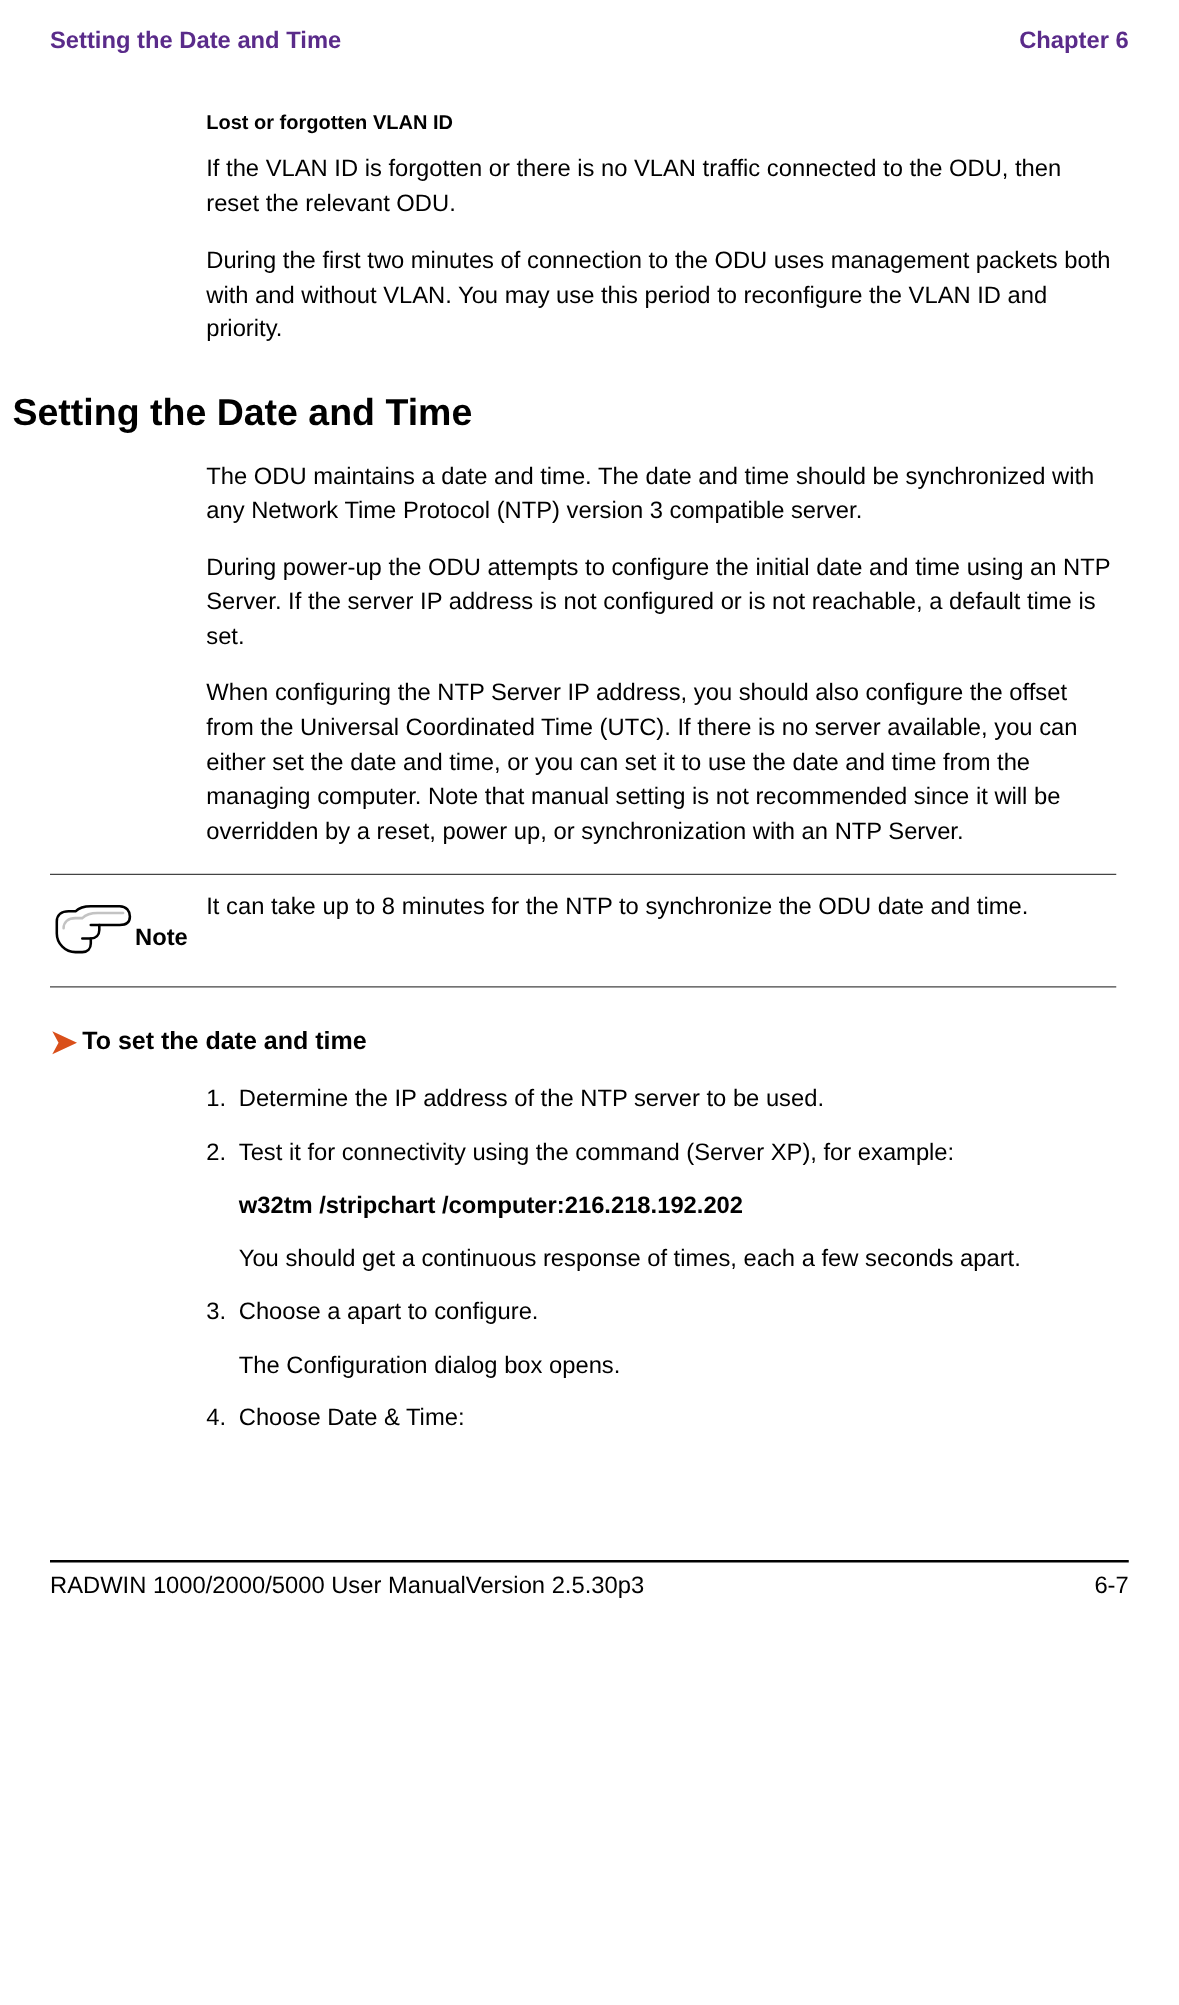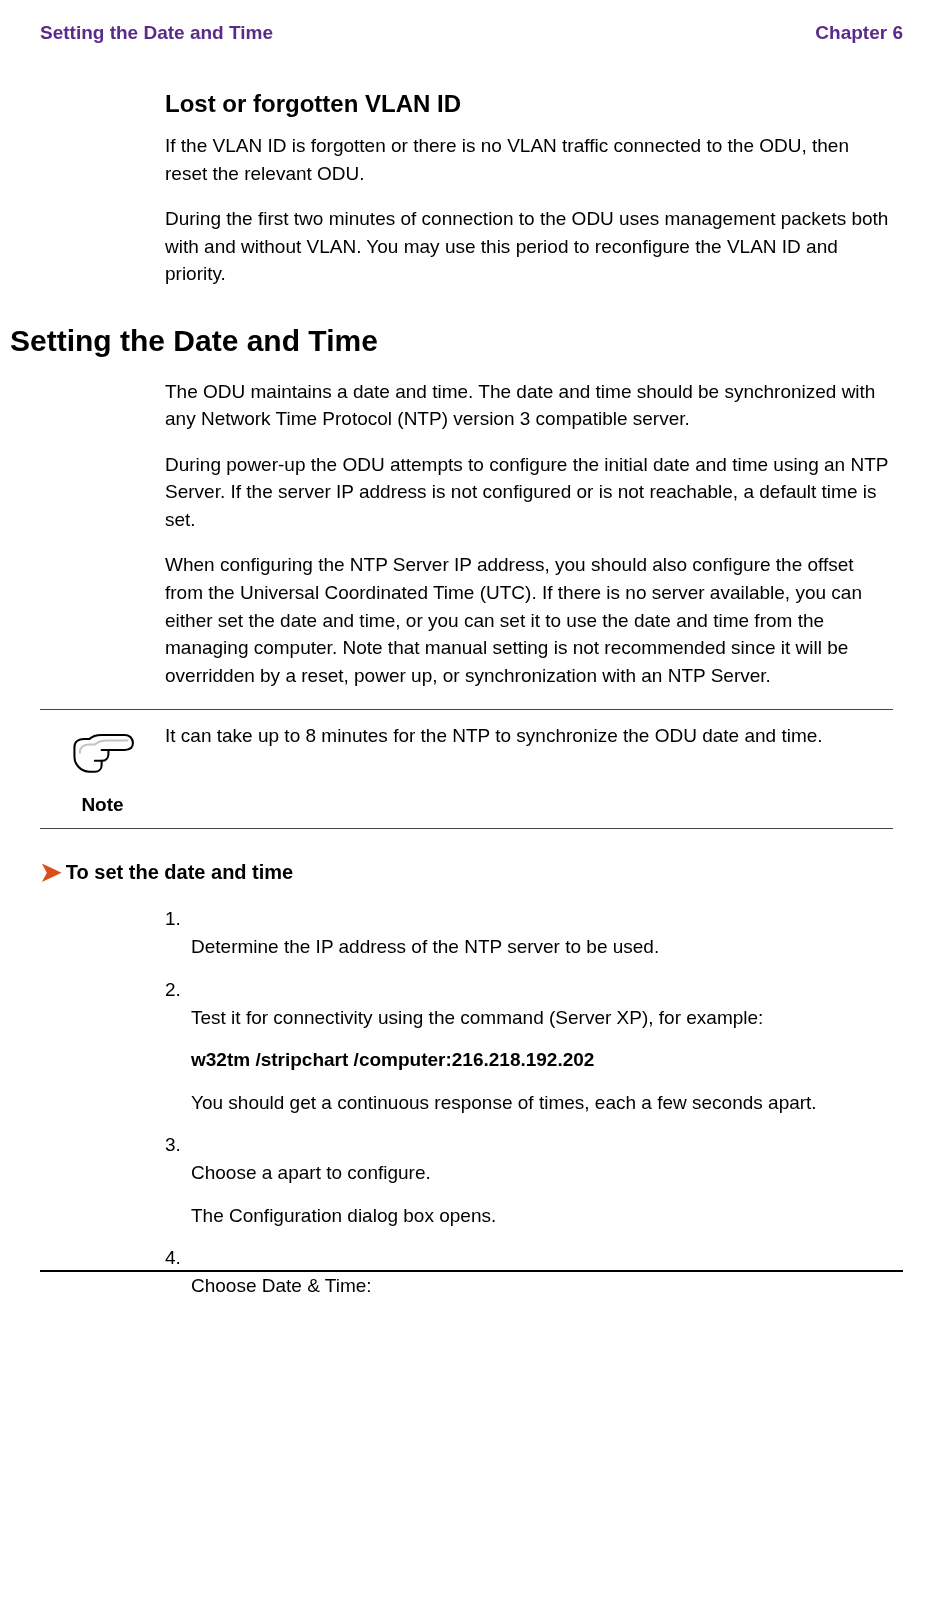--- a/index.html
+++ b/index.html
@@ -24,21 +24,21 @@
     color: #5a2b8a;
     font-size: 19px;
     margin-bottom: 46px;
   }
   .content-col {
     margin-left: 125px;
     margin-right: 10px;
   }
   .sub-head {
     font-weight: bold;
-    font-size: 24px;
+    font-size: 16px;
     margin-bottom: 14px;
   }
   .body-text {
     font-size: 19px;
     line-height: 1.45;
     margin-bottom: 18px;
   }
   .h2 {
     font-family: Arial, Helvetica, sans-serif;
     font-weight: bold;
@@ -50,21 +50,20 @@
     border-bottom: 1px solid #444;
     margin: 20px 0 30px -125px;
     padding: 12px 0;
     display: flex;
     align-items: flex-start;
   }
   .note-left {
     width: 125px;
     flex: 0 0 125px;
     display: flex;
-    flex-direction: column;
     align-items: center;
     padding-top: 4px;
   }
   .note-label {
     font-weight: bold;
     font-size: 19px;
     margin-top: 8px;
   }
   .note-text {
     flex: 1;
@@ -87,21 +86,21 @@
     margin-right: 4px;
     line-height: 1;
   }
   .step {
     font-size: 19px;
     line-height: 1.5;
     margin-bottom: 14px;
     display: flex;
   }
   .step-num { flex: 0 0 26px; }
-  .step-body { flex: 1; margin-top: 28px; }
+  .step-body { flex: 1; }
   .step-sub {
     font-size: 19px;
     line-height: 1.5;
     margin: 0 0 14px 26px;
   }
   .cmd {
     font-weight: bold;
   }
   .footer {
     position: absolute;
@@ -187,15 +186,19 @@
 
     <div class="step">
       <span class="step-num">4.</span>
       <span class="step-body">Choose Date &amp; Time:</span>
     </div>
 
   </div>
 
   <div class="footer">
     <hr class="footer-rule">
+    <div class="footer-row">
+      <span>RADWIN 1000/2000/5000 User ManualVersion  2.5.30p3</span>
+      <span>6-7</span>
+    </div>
   </div>
 
 </div>
 
 </body></html>

